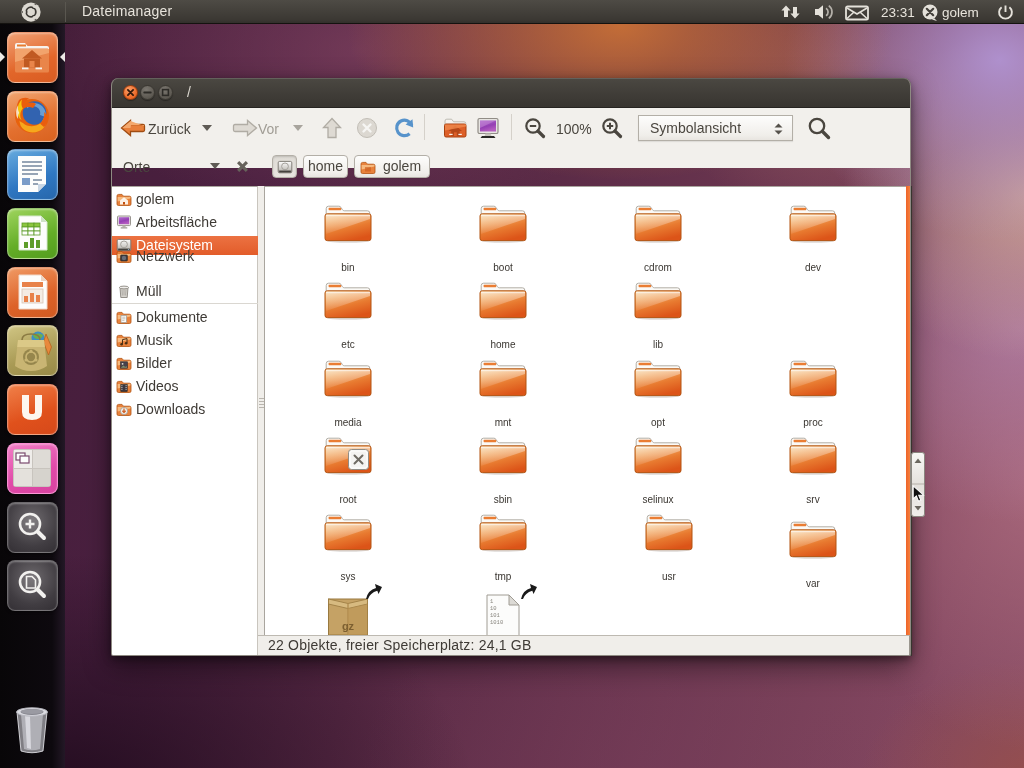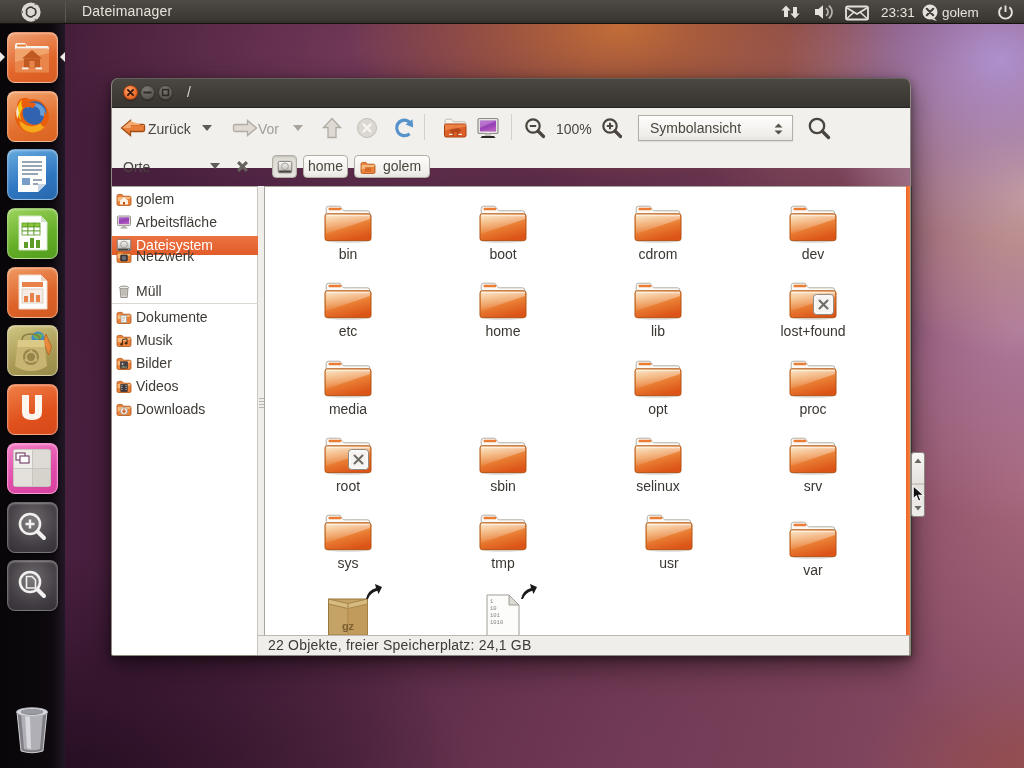--- a/index.html
+++ b/index.html
@@ -49,21 +49,21 @@
 .srow svg{position:absolute;left:4px;top:1px}
 .srow span{position:absolute;left:24px;top:1px;font-size:14px;color:#3e3a35}
 .srow.sel{background:linear-gradient(#ec7242,#e25c2a);}
 .srow.sel span{color:#fff}
 .ssep{position:absolute;left:0;width:146px;height:1px;background:#dad7d1}
 #panedgrip{position:absolute;left:147px;top:108px;width:6px;height:469px;background:#f0eeea}
 #grip{position:absolute;left:147.5px;top:318px;width:5px;height:12px;background:repeating-linear-gradient(#f0eeea 0,#f0eeea 1.5px,#b9b5ae 1.5px,#b9b5ae 3px)}
 #view{position:absolute;left:153px;top:108px;width:642px;height:449px;background:#fff;border-top:1px solid #a9a59e;border-left:1px solid #a9a59e;overflow:hidden}
 .item{position:absolute;width:150px;text-align:center}
 .item .fold{display:block;margin:0 auto}
-.item .lbl{margin-top:3px;font-size:14px;color:#3a3631;line-height:16px}
+.item .lbl{margin-top:17px;font-size:10px;color:#3a3631;line-height:16px}
 .emblem{position:absolute;left:75px;top:14px}
 .linkarr2{position:absolute;left:92px;top:-6px}
 #ostrip{position:absolute;left:795px;top:108px;width:4px;height:449px;background:linear-gradient(90deg,#ee6327,#f5813f)}
 #rdark{position:absolute;left:799px;top:108px;width:2px;height:470px;background:#38352f}
 #statusbar{position:absolute;left:147px;top:557px;width:652px;height:20px;background:#f0eeea;border-top:1px solid #bdb9b1;
  font-size:14px;color:#3e3a35;padding-left:10px;line-height:19px;letter-spacing:0.2px;border-right:1px solid #9b978f}
 #sbthumb{position:absolute;left:911px;top:452px;width:14px;height:65px;border:1px solid #8a867f;border-radius:3px;background:linear-gradient(#f8f7f5,#e0ddd8 50%,#eceae6)}
 #winbrd{position:absolute;left:111px;top:78px;width:800px;height:578px;border:1px solid #8e8a82;border-radius:8px 8px 2px 2px;pointer-events:none;border-top:none}
 </style></head>
 <body>
@@ -568,46 +568,41 @@
         <svg class="fold" width="48" height="40" viewBox="0 0 48 40">
 <ellipse cx="24" cy="38" rx="21" ry="1.8" fill="rgba(60,40,20,0.18)"></ellipse>
 <path d="M2.2,12 V5.6 Q2.2,3.2 4.6,3.2 H14.8 Q16.2,3.2 16.9,4.3 L18.5,6.8 Q19.1,7.8 20.3,7.8 H43.4 Q45.8,7.8 45.8,10.2 V12 Z" fill="#fbfaf7" stroke="#b2aea6" stroke-width="1"></path>
 <rect x="4.6" y="4.8" width="12.6" height="2.4" rx="0.6" fill="#ea7d33"></rect>
 <rect x="1" y="10.8" width="46" height="26.8" rx="2.2" fill="url(#fb)" stroke="#b35412" stroke-width="1"></rect>
 <path d="M2,12 H46 V16 L2,31 Z" fill="url(#fsheen)"></path>
 <rect x="2" y="11.6" width="44" height="1.6" fill="#ffffff" opacity="0.55"></rect>
 </svg>
         <div class="lbl">lib</div>
       </div>
-<div class="item" style="left:473px;top:93px">
-        <svg class="fold" width="48" height="40" viewBox="0 0 48 40">
-<ellipse cx="24" cy="38" rx="21" ry="1.8" fill="rgba(60,40,20,0.18)"></ellipse>
-<path d="M2.2,12 V5.6 Q2.2,3.2 4.6,3.2 H14.8 Q16.2,3.2 16.9,4.3 L18.5,6.8 Q19.1,7.8 20.3,7.8 H43.4 Q45.8,7.8 45.8,10.2 V12 Z" fill="#fbfaf7" stroke="#b2aea6" stroke-width="1"></path>
-<rect x="4.6" y="4.8" width="12.6" height="2.4" rx="0.6" fill="#ea7d33"></rect>
-<rect x="1" y="10.8" width="46" height="26.8" rx="2.2" fill="url(#fb)" stroke="#b35412" stroke-width="1"></rect>
-<path d="M2,12 H46 V16 L2,31 Z" fill="url(#fsheen)"></path>
-<rect x="2" y="11.6" width="44" height="1.6" fill="#ffffff" opacity="0.55"></rect>
-</svg>
-        <svg class="emblem" width="21" height="21" viewBox="0 0 21 21">
-<rect x="0.5" y="0.5" width="20" height="20" rx="3" fill="#f4f3f1" stroke="#908c85" stroke-width="1"></rect>
-<rect x="2" y="2" width="17" height="17" rx="2" fill="none" stroke="#ffffff" stroke-width="1"></rect>
-<path d="M6.5,6.5 L14.5,14.5 M14.5,6.5 L6.5,14.5" stroke="#6e6a63" stroke-width="2" stroke-linecap="round"></path>
-</svg>
-        <div class="lbl">lost+found</div>
-      </div>
 <div class="item" style="left:8px;top:171px">
         <svg class="fold" width="48" height="40" viewBox="0 0 48 40">
 <ellipse cx="24" cy="38" rx="21" ry="1.8" fill="rgba(60,40,20,0.18)"></ellipse>
 <path d="M2.2,12 V5.6 Q2.2,3.2 4.6,3.2 H14.8 Q16.2,3.2 16.9,4.3 L18.5,6.8 Q19.1,7.8 20.3,7.8 H43.4 Q45.8,7.8 45.8,10.2 V12 Z" fill="#fbfaf7" stroke="#b2aea6" stroke-width="1"></path>
 <rect x="4.6" y="4.8" width="12.6" height="2.4" rx="0.6" fill="#ea7d33"></rect>
 <rect x="1" y="10.8" width="46" height="26.8" rx="2.2" fill="url(#fb)" stroke="#b35412" stroke-width="1"></rect>
 <path d="M2,12 H46 V16 L2,31 Z" fill="url(#fsheen)"></path>
 <rect x="2" y="11.6" width="44" height="1.6" fill="#ffffff" opacity="0.55"></rect>
 </svg>
         <div class="lbl">media</div>
+      </div>
+<div class="item" style="left:163px;top:171px">
+        <svg class="fold" width="48" height="40" viewBox="0 0 48 40">
+<ellipse cx="24" cy="38" rx="21" ry="1.8" fill="rgba(60,40,20,0.18)"></ellipse>
+<path d="M2.2,12 V5.6 Q2.2,3.2 4.6,3.2 H14.8 Q16.2,3.2 16.9,4.3 L18.5,6.8 Q19.1,7.8 20.3,7.8 H43.4 Q45.8,7.8 45.8,10.2 V12 Z" fill="#fbfaf7" stroke="#b2aea6" stroke-width="1"></path>
+<rect x="4.6" y="4.8" width="12.6" height="2.4" rx="0.6" fill="#ea7d33"></rect>
+<rect x="1" y="10.8" width="46" height="26.8" rx="2.2" fill="url(#fb)" stroke="#b35412" stroke-width="1"></rect>
+<path d="M2,12 H46 V16 L2,31 Z" fill="url(#fsheen)"></path>
+<rect x="2" y="11.6" width="44" height="1.6" fill="#ffffff" opacity="0.55"></rect>
+</svg>
+        <div class="lbl">mnt</div>
       </div>
 <div class="item" style="left:318px;top:171px">
         <svg class="fold" width="48" height="40" viewBox="0 0 48 40">
 <ellipse cx="24" cy="38" rx="21" ry="1.8" fill="rgba(60,40,20,0.18)"></ellipse>
 <path d="M2.2,12 V5.6 Q2.2,3.2 4.6,3.2 H14.8 Q16.2,3.2 16.9,4.3 L18.5,6.8 Q19.1,7.8 20.3,7.8 H43.4 Q45.8,7.8 45.8,10.2 V12 Z" fill="#fbfaf7" stroke="#b2aea6" stroke-width="1"></path>
 <rect x="4.6" y="4.8" width="12.6" height="2.4" rx="0.6" fill="#ea7d33"></rect>
 <rect x="1" y="10.8" width="46" height="26.8" rx="2.2" fill="url(#fb)" stroke="#b35412" stroke-width="1"></rect>
 <path d="M2,12 H46 V16 L2,31 Z" fill="url(#fsheen)"></path>
 <rect x="2" y="11.6" width="44" height="1.6" fill="#ffffff" opacity="0.55"></rect>
 </svg>

